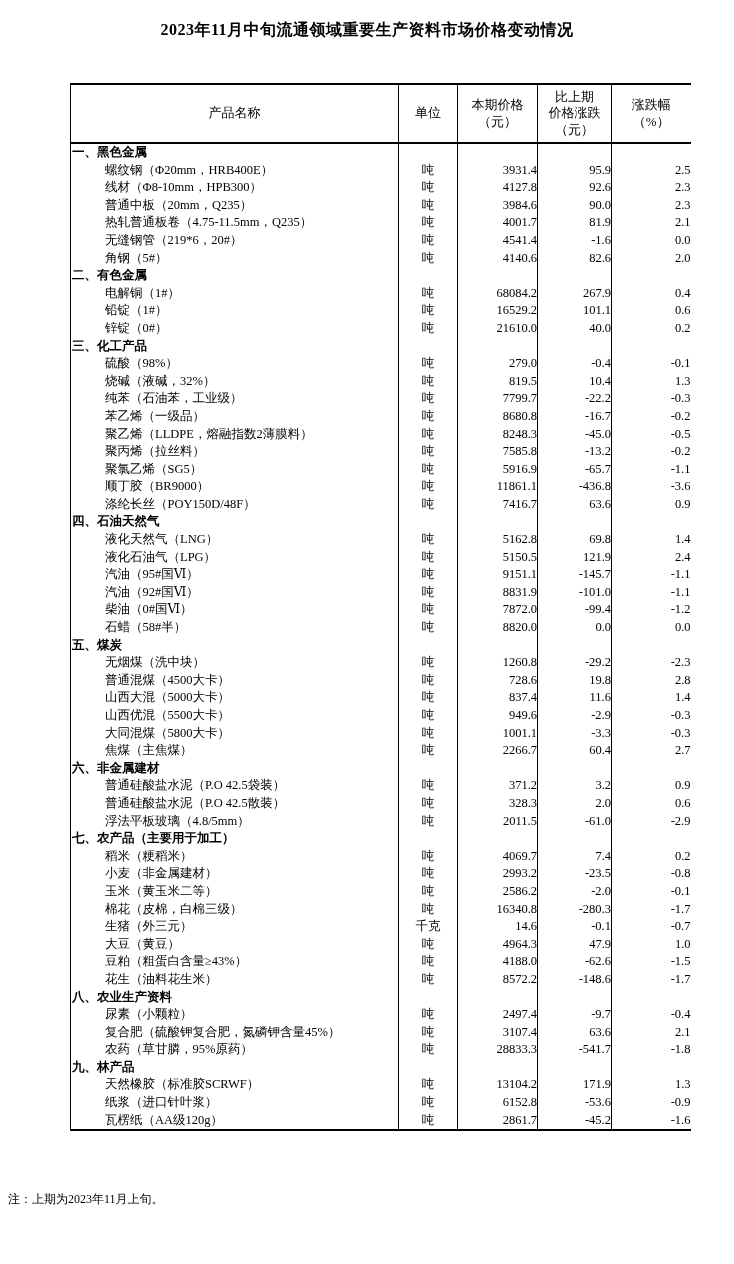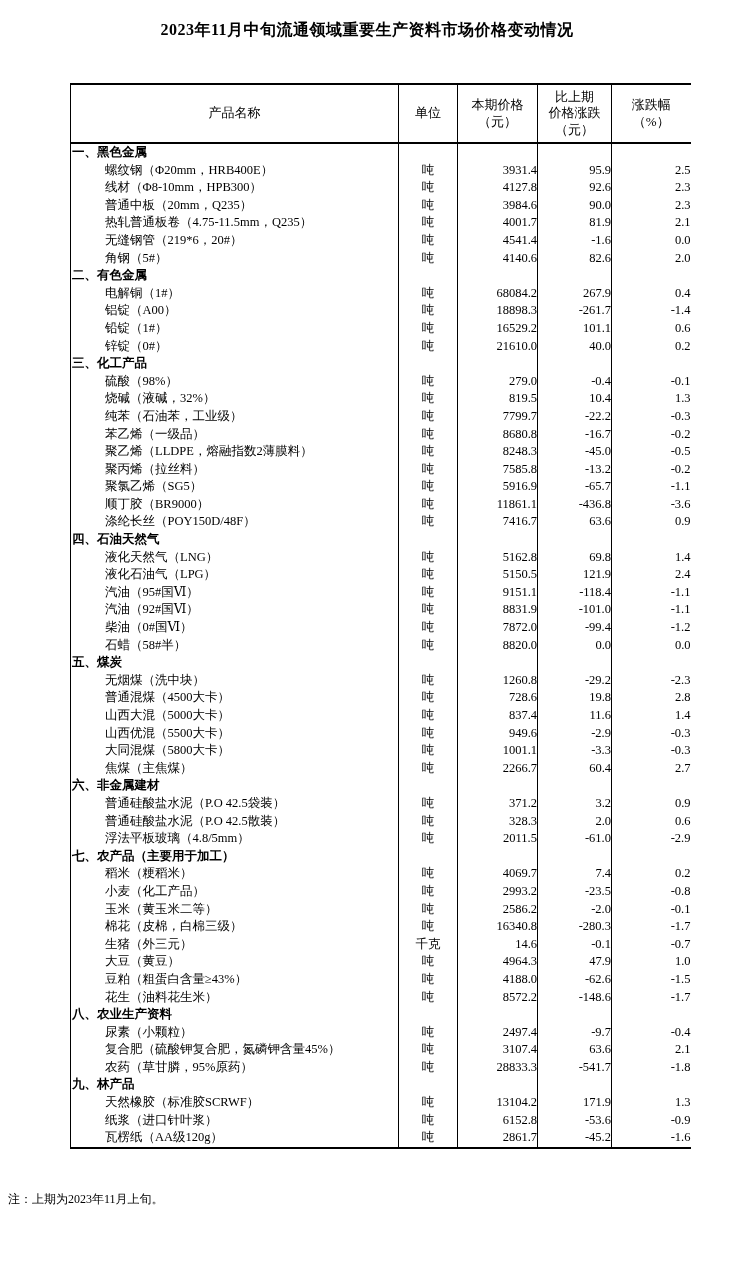--- a/index.html
+++ b/index.html
@@ -176,27 +176,20 @@
   </tr>
 
   <tr class="item-row">
     <td class="cell-name">电解铜（1#）</td>
     <td class="cell-unit">吨</td>
     <td class="cell-num">68084.2</td>
     <td class="cell-num">267.9</td>
     <td class="cell-num">0.4</td>
   </tr>
 
-  <tr class="item-row">
-    <td class="cell-name">铝锭（A00）</td>
-    <td class="cell-unit">吨</td>
-    <td class="cell-num">18898.3</td>
-    <td class="cell-num">-261.7</td>
-    <td class="cell-num">-1.4</td>
-  </tr>
 
   <tr class="item-row">
     <td class="cell-name">铅锭（1#）</td>
     <td class="cell-unit">吨</td>
     <td class="cell-num">16529.2</td>
     <td class="cell-num">101.1</td>
     <td class="cell-num">0.6</td>
   </tr>
 
   <tr class="item-row">
@@ -309,21 +302,21 @@
     <td class="cell-unit">吨</td>
     <td class="cell-num">5150.5</td>
     <td class="cell-num">121.9</td>
     <td class="cell-num">2.4</td>
   </tr>
 
   <tr class="item-row">
     <td class="cell-name">汽油（95#国Ⅵ）</td>
     <td class="cell-unit">吨</td>
     <td class="cell-num">9151.1</td>
-    <td class="cell-num">-118.4</td>
+    <td class="cell-num">-145.7</td>
     <td class="cell-num">-1.1</td>
   </tr>
 
   <tr class="item-row">
     <td class="cell-name">汽油（92#国Ⅵ）</td>
     <td class="cell-unit">吨</td>
     <td class="cell-num">8831.9</td>
     <td class="cell-num">-101.0</td>
     <td class="cell-num">-1.1</td>
   </tr>
@@ -443,21 +436,21 @@
 
   <tr class="item-row">
     <td class="cell-name">稻米（粳稻米）</td>
     <td class="cell-unit">吨</td>
     <td class="cell-num">4069.7</td>
     <td class="cell-num">7.4</td>
     <td class="cell-num">0.2</td>
   </tr>
 
   <tr class="item-row">
-    <td class="cell-name">小麦（化工产品）</td>
+    <td class="cell-name">小麦（非金属建材）</td>
     <td class="cell-unit">吨</td>
     <td class="cell-num">2993.2</td>
     <td class="cell-num">-23.5</td>
     <td class="cell-num">-0.8</td>
   </tr>
 
   <tr class="item-row">
     <td class="cell-name">玉米（黄玉米二等）</td>
     <td class="cell-unit">吨</td>
     <td class="cell-num">2586.2</td>

